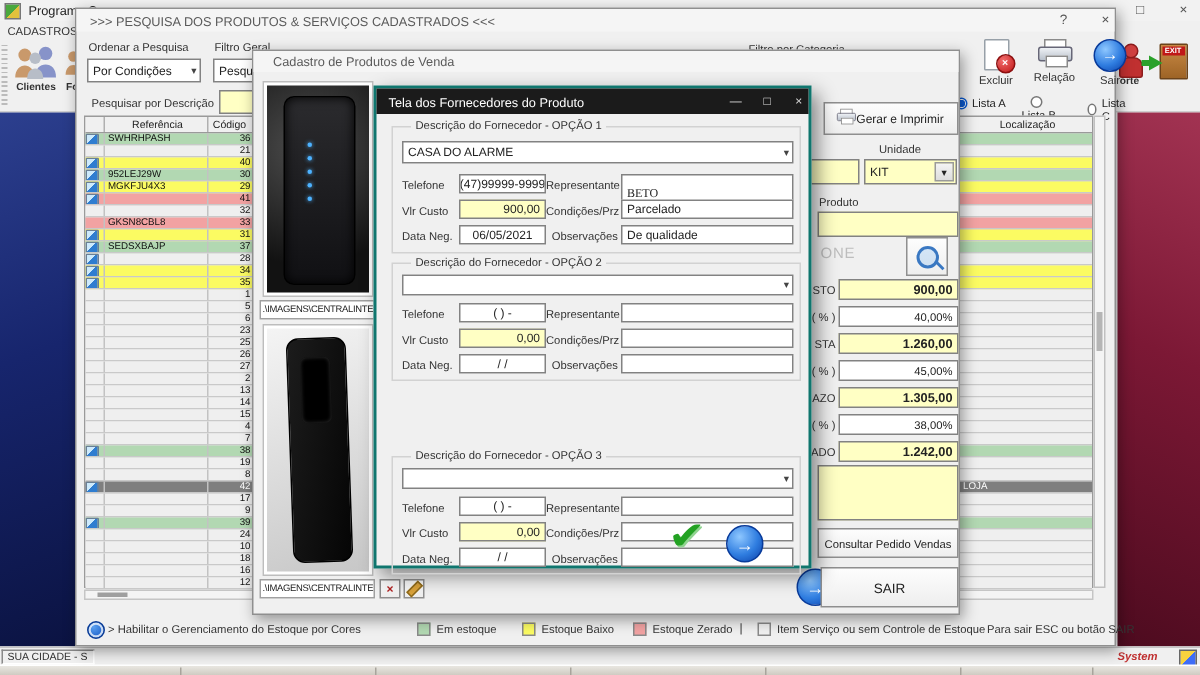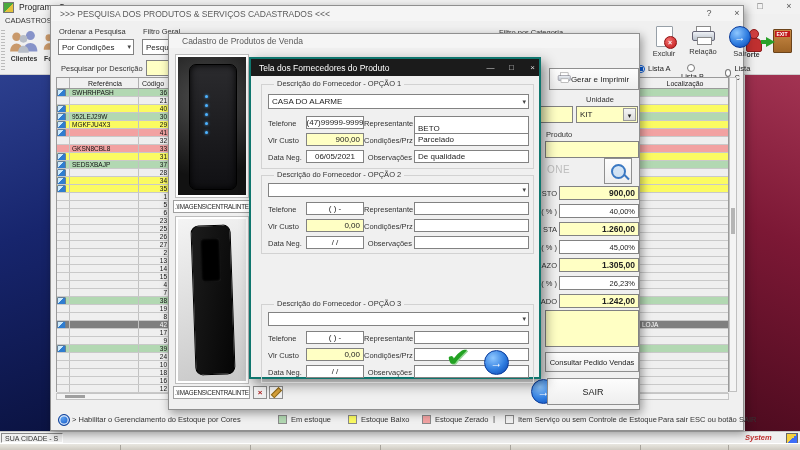--- a/index.html
+++ b/index.html
@@ -587,21 +587,21 @@
         <div class="price-fld money" style="top: 152px;">900,00</div>
         <span class="price-lbl" style="left: 344px; top: 173px;">( % )</span>
         <div class="price-fld pct" style="top: 170px;">40,00%</div>
         <span class="price-lbl" style="left: 344px; top: 191px;">STA</span>
         <div class="price-fld money" style="top: 188px;">1.260,00</div>
         <span class="price-lbl" style="left: 344px; top: 209px;">( % )</span>
         <div class="price-fld pct" style="top: 206px;">45,00%</div>
         <span class="price-lbl" style="left: 344px; top: 227px;">AZO</span>
         <div class="price-fld money" style="top: 224px;">1.305,00</div>
         <span class="price-lbl" style="left: 344px; top: 245px;">( % )</span>
-        <div class="price-fld pct" style="top: 242px;">26,23%</div>
+        <div class="price-fld pct" style="top: 242px;">38,00%</div>
         <span class="price-lbl" style="left: 344px; top: 263px;">ADO</span>
         <div class="price-fld money" style="top: 260px;">1.242,00</div>
       </div>
 
     <div class="fld yel" style="left:376px;top:276px;width:94px;height:37px;align-items:flex-start;"></div>
     <div class="btn accel" style="left:376px;top:318px;width:94px;height:20px;font-size:7.5px;">
       <span class="accel" style="display:inline-block;">Consultar Pedido Vendas</span>
     </div>
     <span class="bluearrow abs" style="left:362px;top:345px;width:23px;height:23px;font-size:12px;">→</span>
     <div class="btn accel" style="left:378px;top:344px;width:92px;height:27px;font-size:9px;">
@@ -621,21 +621,21 @@
       <span class="glabel">Descrição do Fornecedor - OPÇÃO 1</span>
       <div class="fld" style="left:6px;top:9px;width:261px;height:15px;">
         <span>CASA DO ALARME</span>
         <span class="combo-arrow">▾</span>
       </div>
       <span class="lbl" style="left:6px;top:34px;">Telefone</span>
       <div class="fld ta-c" style="left:44px;top:31px;width:58px;height:13px;">
           <span>(47)99999-9999</span>
         </div>
       <span class="lbl" style="left:102px;top:34px;width:48px;text-align:right;">Representante</span>
-      <div class="fld" style="left:152px;top:31px;width:115px;height:24px;">
+      <div class="fld" style="left:152px;top:31px;width:115px;height:24px;font-family:Liberation Serif, serif;">
           <span>BETO</span>
         </div>
       <span class="lbl" style="left:6px;top:51px;">Vlr Custo</span>
       <div class="fld yel ta-r" style="left:44px;top:48px;width:58px;height:13px;">
           <span>900,00</span>
         </div>
       <span class="lbl" style="left:102px;top:51px;width:48px;text-align:right;">Condições/Prz</span>
       <div class="fld" style="left:152px;top:48px;width:115px;height:13px;">
           <span>Parcelado</span>
         </div>

